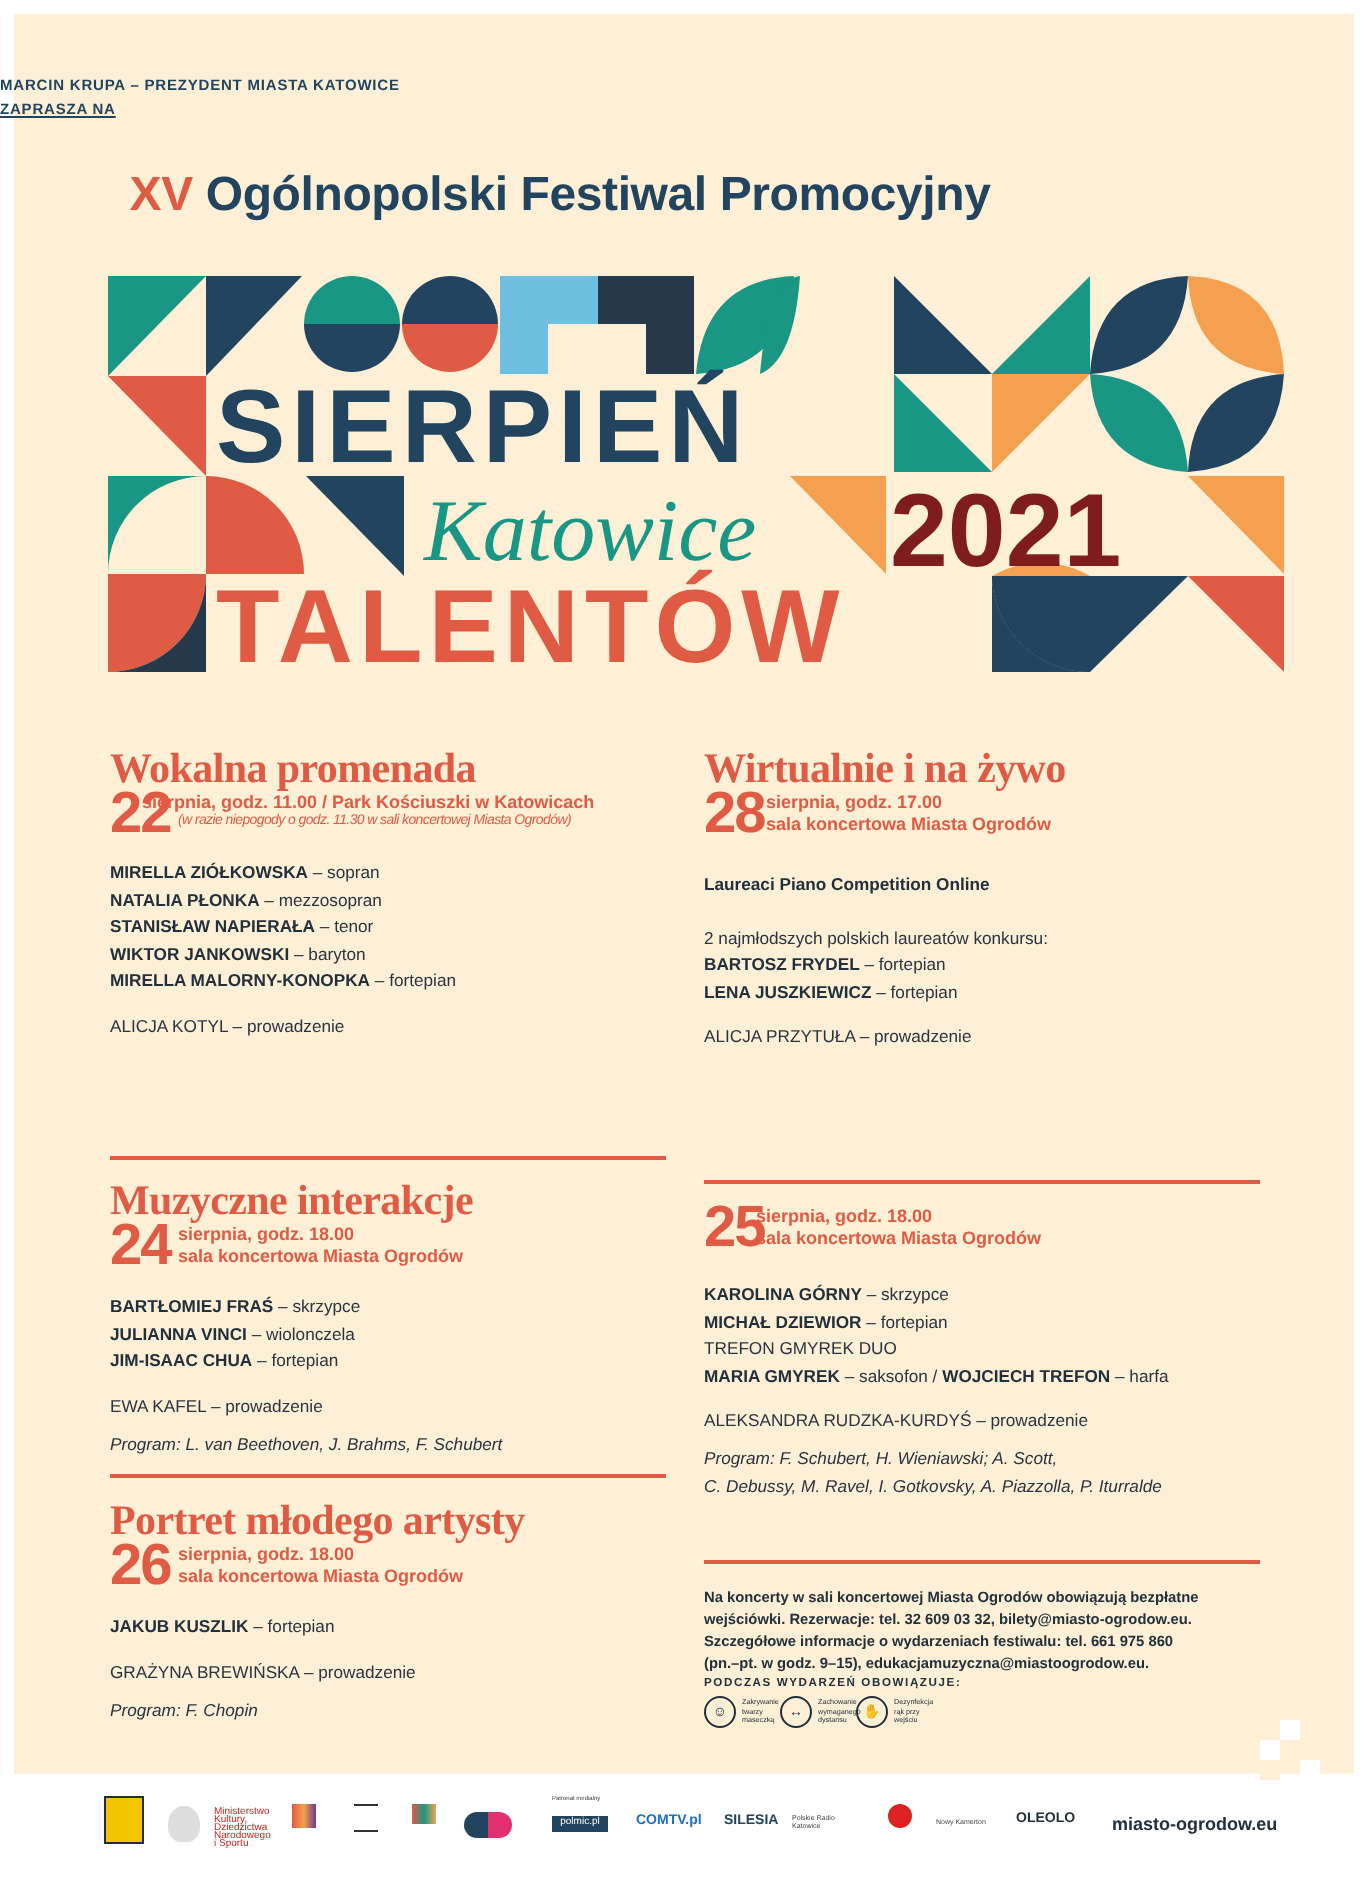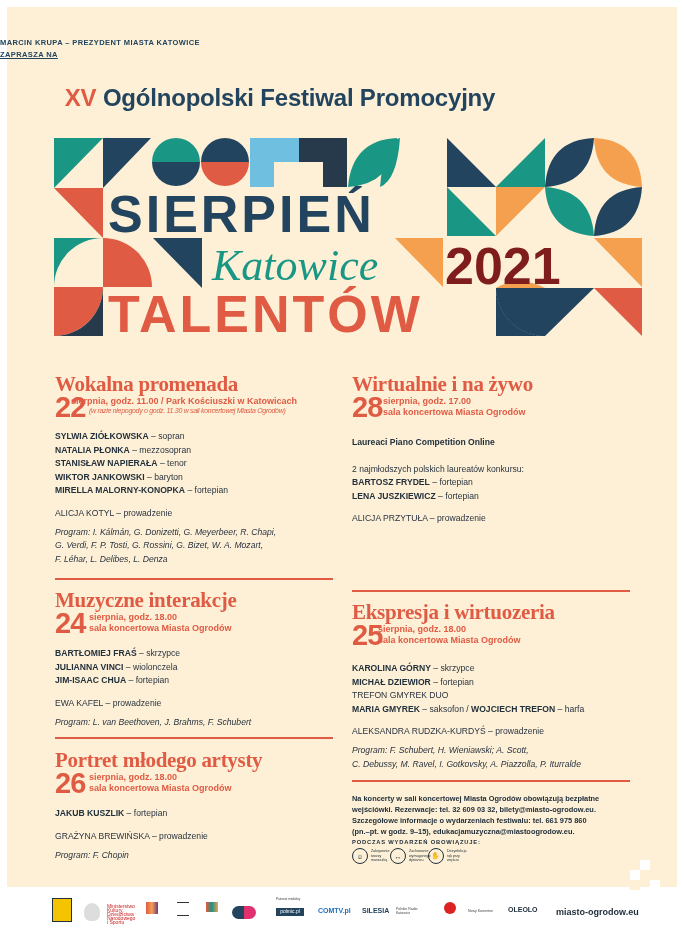--- a/index.html
+++ b/index.html
@@ -97,32 +97,27 @@
 </div>
 
 <div class="section" style="left:55px; top:374px; width:280px;">
   <div class="sec-title">Wokalna promenada</div>
   <div class="date-row">
     <div class="date-num">22</div>
     <div class="date-l1" style="left:16px">sierpnia, godz. 11.00 / Park Kościuszki w Katowicach</div>
     <div class="date-note" style="left:34px">(w razie niepogody o godz. 11.30 w sali koncertowej Miasta Ogrodów)</div>
   </div>
   <div class="perf" style="margin-top:7px">
-    <div><b>SYLWIA ZIÓŁKOWSKA</b> – <span>sopran</span></div>
+    <div><b>MIRELLA ZIÓŁKOWSKA</b> – <span>sopran</span></div>
     <div><b>NATALIA PŁONKA</b> – <span>mezzosopran</span></div>
     <div><b>STANISŁAW NAPIERAŁA</b> – <span>tenor</span></div>
     <div><b>WIKTOR JANKOWSKI</b> – <span>baryton</span></div>
     <div><b>MIRELLA MALORNY-KONOPKA</b> – <span>fortepian</span></div>
   </div>
   <div class="host">ALICJA KOTYL – prowadzenie</div>
-  <div class="program">
-    <div>Program: I. Kálmán, G. Donizetti, G. Meyerbeer, R. Chapi,</div>
-    <div>G. Verdi, F. P. Tosti, G. Rossini, G. Bizet, W. A. Mozart,</div>
-    <div>F. Léhar, L. Delibes, L. Denza</div>
-  </div>
 </div>
 <div class="divider" style="left:55px; top:578px; width:278px;"></div>
 
 <div class="section" style="left:55px; top:590px; width:280px;">
   <div class="sec-title">Muzyczne interakcje</div>
   <div class="date-row">
     <div class="date-num">24</div>
     <div class="date-l1" style="left:34px">sierpnia, godz. 18.00</div>
     <div class="date-l2" style="left:34px">sala koncertowa Miasta Ogrodów</div>
   </div>
@@ -165,21 +160,20 @@
   <div class="perf" style="margin-top:13px">
     <div>2 najmłodszych polskich laureatów konkursu:</div>
     <div><b>BARTOSZ FRYDEL</b> – <span>fortepian</span></div>
     <div><b>LENA JUSZKIEWICZ</b> – <span>fortepian</span></div>
   </div>
   <div class="host">ALICJA PRZYTUŁA – prowadzenie</div>
 </div>
 <div class="divider" style="left:352px; top:590px; width:278px;"></div>
 
 <div class="section" style="left:352px; top:602px; width:290px;">
-  <div class="sec-title">Ekspresja i wirtuozeria</div>
   <div class="date-row">
     <div class="date-num">25</div>
     <div class="date-l1" style="left:26px">sierpnia, godz. 18.00</div>
     <div class="date-l2" style="left:26px">sala koncertowa Miasta Ogrodów</div>
   </div>
   <div class="perf" style="margin-top:11px">
     <div><b>KAROLINA GÓRNY</b> – <span>skrzypce</span></div>
     <div><b>MICHAŁ DZIEWIOR</b> – <span>fortepian</span></div>
     <div>TREFON GMYREK DUO</div>
     <div><b>MARIA GMYREK</b> – <span>saksofon / </span><b>WOJCIECH TREFON</b> – <span>harfa</span></div>

